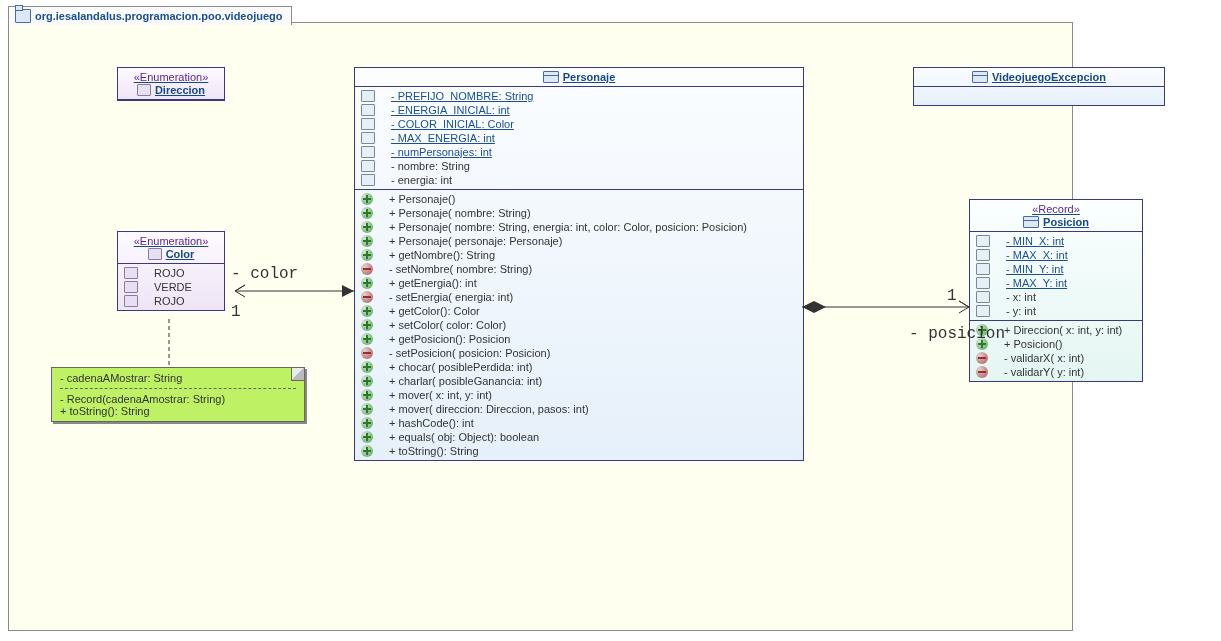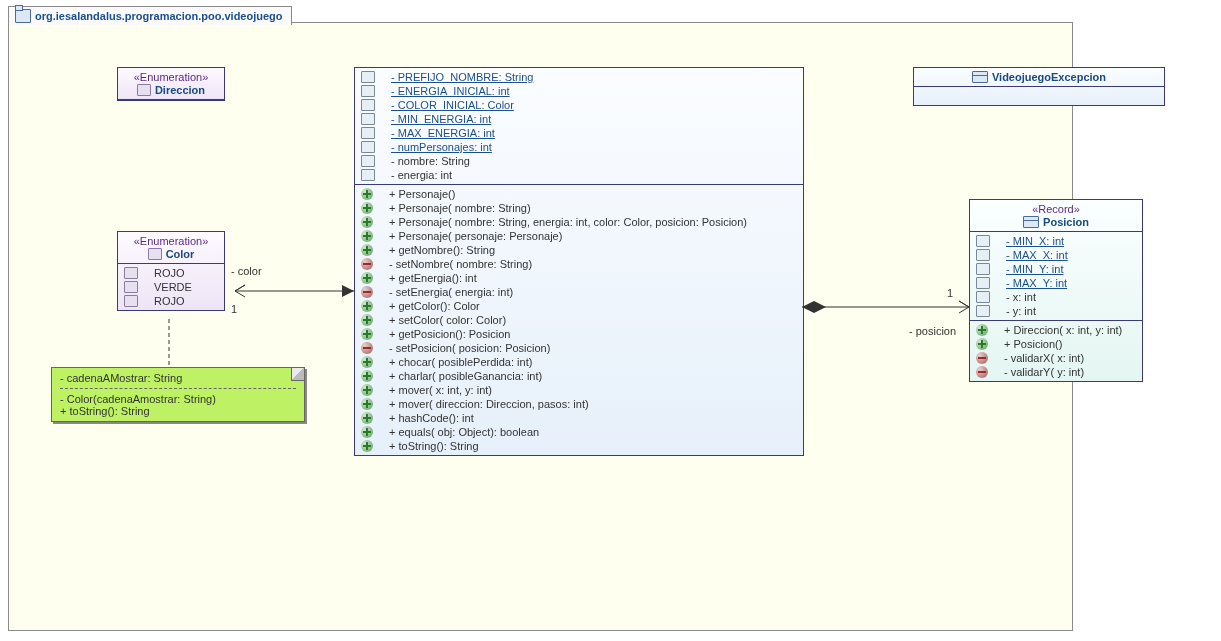--- a/index.html
+++ b/index.html
@@ -48,20 +48,21 @@
   .box-head {
     text-align: center;
     padding: 3px 6px;
     border-bottom: 1px solid #3a3a7a;
     font-weight: bold;
     color: #184a82;
     display: flex;
     flex-direction: column;
     align-items: center;
     gap: 1px;
+    text-decoration: underline;
   }
   .box-head .stereo {
     font-weight: normal;
     color: #5a2a8a;
   }
   .box-head .title-row {
     display: flex;
     align-items: center;
     gap: 4px;
   }
@@ -121,21 +122,21 @@
     font-size:11px;
   }
   .note .fold {
     position:absolute; right:0; top:0; width:12px; height:12px;
     background:linear-gradient(135deg,#eaeaea 50%, #bbb 50%);
     border-left:1px solid #666; border-bottom:1px solid #666;
   }
   .note hr { border:none;border-top:1px dashed #666; margin:4px 0;}
   
   svg.connectors { position:absolute; left:0; top:0; width:100%; height:100%; pointer-events:none; }
-  .lbl { position:absolute; font-size:11px; color:#333; }
+  .lbl { position:absolute; font-size:16px; color:#333;font-family:Liberation Mono, monospace; }
 </style>
 </head>
 <body>
 
 <div class="canvas">
   <div class="pkg-tab">
     <span class="ico pkg"></span>
     <span>org.iesalandalus.programacion.poo.videojuego</span>
   </div>
   <div class="pkg-body">
@@ -171,41 +172,43 @@
             <span class="ico enum"></span>
             <span class="txt">ROJO</span>
           </div>
       </div>
     </div>
 
     <div class="note" style="left:42px; top:344px; width:236px;">
       <div class="fold"></div>
       <div>- cadenaAMostrar: String</div>
       <hr>
-      <div>- Color(cadenaAmostrar: String)</div>
+      <div>- Record(cadenaAmostrar: String)</div>
       <div>+ toString(): String</div>
     </div>
 
     <div class="box theme-blue" style="left:345px; top:44px; width:448px;">
+      <div class="box-head">
+        <span class="title-row">
+          <span class="ico cls"></span>
+          <span>Personaje</span>
+        </span>
+      </div>
       <div class="box-sec" id="personaje-attrs">
           <div class="row">
             <span class="ico"></span>
             <span class="txt static">- PREFIJO_NOMBRE: String</span>
           </div>
           <div class="row">
             <span class="ico"></span>
             <span class="txt static">- ENERGIA_INICIAL: int</span>
           </div>
           <div class="row">
             <span class="ico"></span>
             <span class="txt static">- COLOR_INICIAL: Color</span>
-          </div>
-          <div class="row">
-            <span class="ico"></span>
-            <span class="txt static">- MIN_ENERGIA: int</span>
           </div>
           <div class="row">
             <span class="ico"></span>
             <span class="txt static">- MAX_ENERGIA: int</span>
           </div>
           <div class="row">
             <span class="ico"></span>
             <span class="txt static">- numPersonajes: int</span>
           </div>
           <div class="row">

